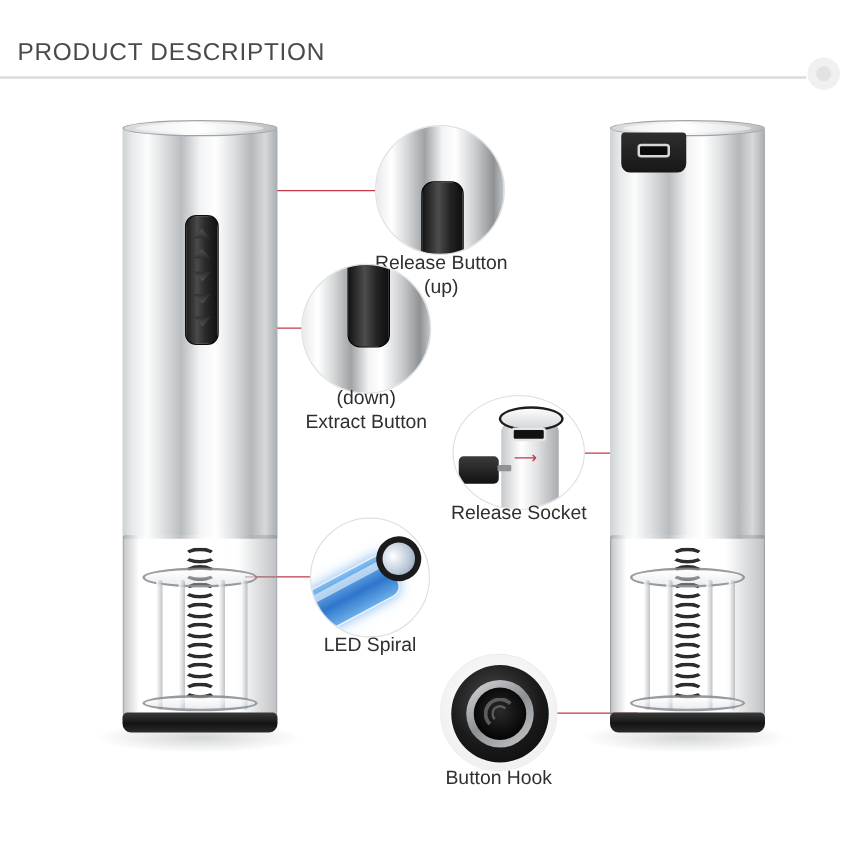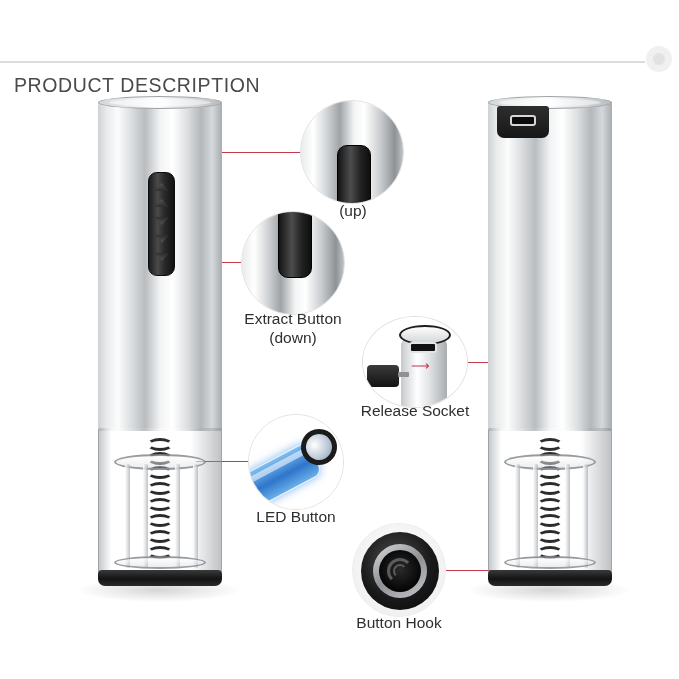--- a/index.html
+++ b/index.html
@@ -22,21 +22,20 @@
 
   
   #header-title {
     position: absolute;
     left: 14px; top: 31px;
     font-size: 19.5px;
     letter-spacing: 0.6px;
     color: #4a4a4a;
     font-weight: 400;
     white-space: nowrap;
-    margin-top: 43px;
   }
   #header-rule {
     position: absolute;
     left: 0px; top: 61px;
     width: 645px; height: 2px;
     background: #dcdcdc;
   }
   #header-dot {
     position: absolute;
     left: 646px; top: 46px;
@@ -399,30 +398,31 @@
     </div>
 
     <div class="base-ring" style="left:488px; top:570px; width:124px; height:16px;"></div>
   </div>
 
   <div class="mag" style="left:300px; top:100px; width:104px; height:104px;">
     <div class="mag-steel"></div>
     <div class="mag-btn" style="left:36px; top:44px; width:34px; height:74px;"></div>
   </div>
   <div class="caption" style="left:250px; top:202px; width:206px;">
+    <div>Release Button</div>
     <div>(up)</div>
   </div>
 
   <div class="mag" style="left:241px; top:211px; width:104px; height:104px;">
     <div class="mag-steel"></div>
     <div class="mag-btn" style="left:36px; top:-14px; width:34px; height:80px;"></div>
   </div>
   <div class="caption" style="left:190px; top:310px; width:206px;">
+    <div>(down)</div>
     <div>Extract Button</div>
-    <div>(down)</div>
   </div>
 
   <div class="mag" style="left:362px; top:316px; width:106px; height:92px;">
     <div style="position:absolute; inset:0; background:#ffffff;"></div>
     <div class="cs-body" style="left:38px; top:22px; width:46px; height:70px;"></div>
     <div class="cs-cap" style="left:36px; top:8px; width:52px; height:20px;"></div>
     <div class="cs-port" style="left:46px; top:25px; width:28px; height:11px;"></div>
     <div class="cs-plug" style="left:4px; top:48px; width:32px; height:22px;"></div>
     <div class="cs-plugtip" style="left:35px; top:55px; width:11px; height:5px;"></div>
     <div class="cs-arrow" style="left:48px; top:42px;">⟶</div>
@@ -432,21 +432,21 @@
   </div>
 
   <div class="mag" style="left:248px; top:414px; width:96px; height:96px;">
     <div style="position:absolute; inset:0; background:#ffffff;"></div>
     <div class="led-tube" style="left:-6px; top:42px; width:76px; height:36px;">
       <div class="gloss"></div>
     </div>
     <div class="led-cap" style="left:52px; top:14px; width:36px; height:36px;"></div>
   </div>
   <div class="caption" style="left:193px; top:508px; width:206px;">
-    <div>LED Button</div>
+    <div>LED Spiral</div>
   </div>
 
   <div class="mag" style="left:352px; top:523px; width:94px; height:94px; border-color:#ececec;">
     <div class="sh-outer"></div>
     <div class="sh-ring1" style="left:8px; top:8px; width:78px; height:78px;"></div>
     <div class="sh-ring2" style="left:20px; top:20px; width:54px; height:54px;"></div>
     <div class="sh-ring3" style="left:26px; top:26px; width:42px; height:42px;"></div>
     <div class="sh-spiral" style="left:34px; top:34px; width:26px; height:26px;"></div>
     <div class="sh-spiral" style="left:40px; top:40px; width:14px; height:14px; border-width:2px;"></div>
   </div>

